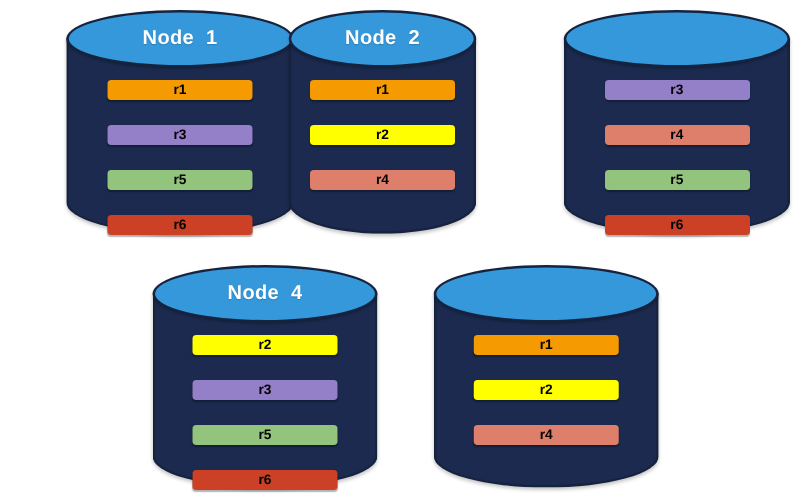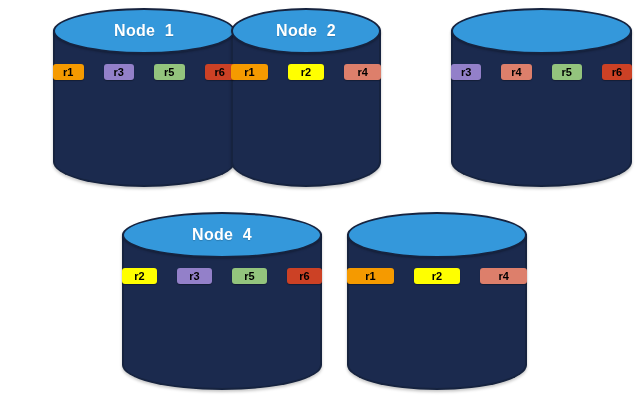--- a/index.html
+++ b/index.html
@@ -72,21 +72,21 @@
   }
 
   
   .bars {
     position: absolute;
     left: 0;
     right: 0;
     top: 56px;
     z-index: 3;
     display: flex;
-    flex-direction: row;
+    flex-direction: column;
     align-items: center;
     gap: 20px;
   }
 
   .bar {
     width: 116px;
     height: 16px;
     border-radius: 3px;
     display: flex;
     align-items: center;
@@ -148,21 +148,21 @@
           <span>r4</span>
         </div>
         <div class="bar" style="background: rgb(147, 196, 125);">
           <span>r5</span>
         </div>
         <div class="bar" style="background: rgb(204, 65, 37);">
           <span>r6</span>
         </div>
       </div>
     </div>
-    <div class="node" style="left: 122px; top: 212px; width: 200px; height: 178px;">
+    <div class="node" style="left: 122px; top: 212px; width: 180px; height: 178px;">
       <div class="cyl-body" style="background: rgb(27, 42, 78);"></div>
       <div class="cyl-top" style="background: rgb(52, 152, 219);"></div>
       <div class="cyl-label">Node  4</div>
       <div class="bars">
         <div class="bar" style="background: rgb(255, 255, 0);">
           <span>r2</span>
         </div>
         <div class="bar" style="background: rgb(147, 128, 201);">
           <span>r3</span>
         </div>

